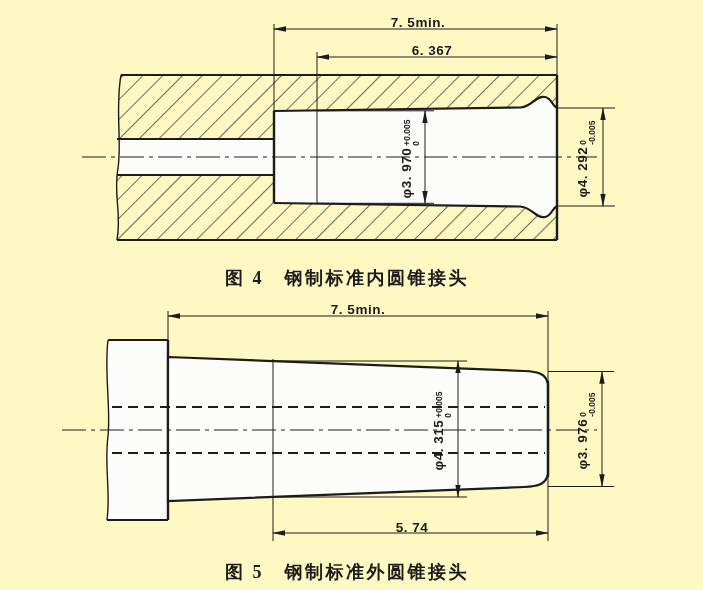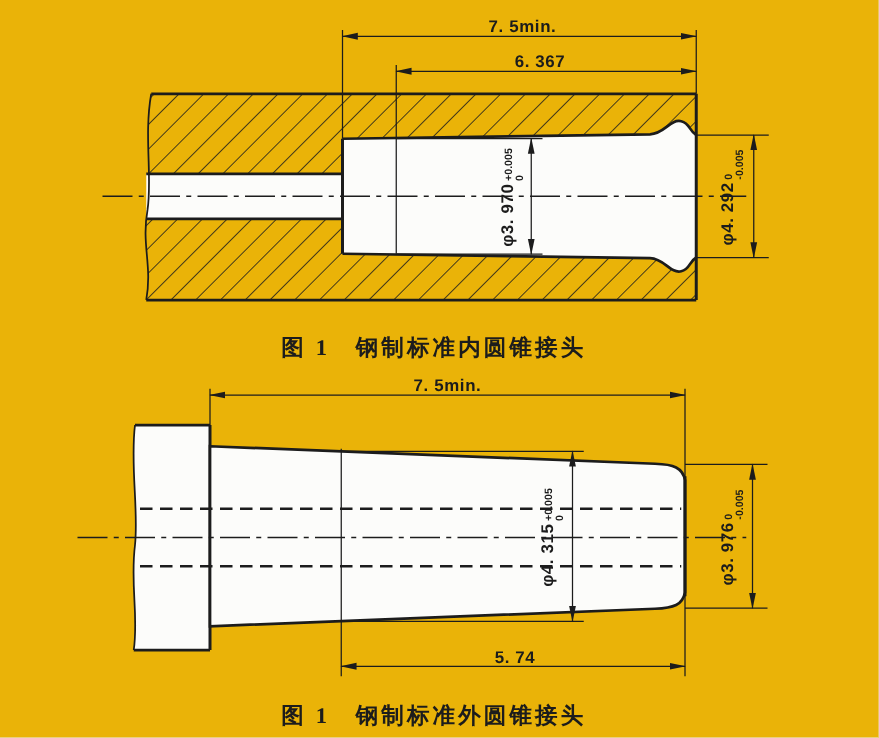--- a/index.html
+++ b/index.html
@@ -1,17 +1,17 @@
 <!DOCTYPE html>
 <html><head>
 <meta charset="utf-8">
 <style>
   html,body{margin:0;padding:0;background:#e8e8e4;}
   .canvas{
-    position:relative;width:703px;height:590px;background:#eab308;
+    position:relative;width:703px;height:590px;background:#fef9c3;
     font-family:"Liberation Serif",serif;color:#1c1c1c;overflow:hidden;
   }
   .canvas svg{position:absolute;left:0;top:0;display:block;}
   .anchor{position:absolute;width:0;height:0;}
   .lbl{
     display:inline-block;transform:translate(-50%,-50%);
     font-weight:bold;font-size:13.5px;letter-spacing:.5px;white-space:nowrap;
     font-family:"Liberation Sans",sans-serif;
   }
   .lbl.rot{transform:translate(-50%,-50%) rotate(-90deg);}
@@ -121,21 +121,21 @@
           <span>0</span>
         </span></span>
   </div>
   <div class="anchor" style="left:586px;top:157px">
     <span class="lbl rot"><span>φ4. 292</span><span class="tol-stack">
           <span>0</span>
           <span>-0.005</span>
         </span></span>
   </div>
   <div class="anchor" style="left:347px;top:278px">
-    <span class="caption">图 1　钢制标准内圆锥接头</span>
+    <span class="caption">图 4　钢制标准内圆锥接头</span>
   </div>
 
   <div class="anchor" style="left:358px;top:307px">
     <span class="lbl">7. 5min.</span>
   </div>
   <div class="anchor" style="left:412px;top:525px">
     <span class="lbl">5. 74</span>
   </div>
   <div class="anchor" style="left:442px;top:429px">
     <span class="lbl rot"><span>φ4. 315</span><span class="tol-stack">
@@ -143,16 +143,16 @@
           <span>0</span>
         </span></span>
   </div>
   <div class="anchor" style="left:586px;top:429px">
     <span class="lbl rot"><span>φ3. 976</span><span class="tol-stack">
           <span>0</span>
           <span>-0.005</span>
         </span></span>
   </div>
   <div class="anchor" style="left:347px;top:572px">
-    <span class="caption">图 1　钢制标准外圆锥接头</span>
+    <span class="caption">图 5　钢制标准外圆锥接头</span>
   </div>
 
 </div>
 
 </body></html>

